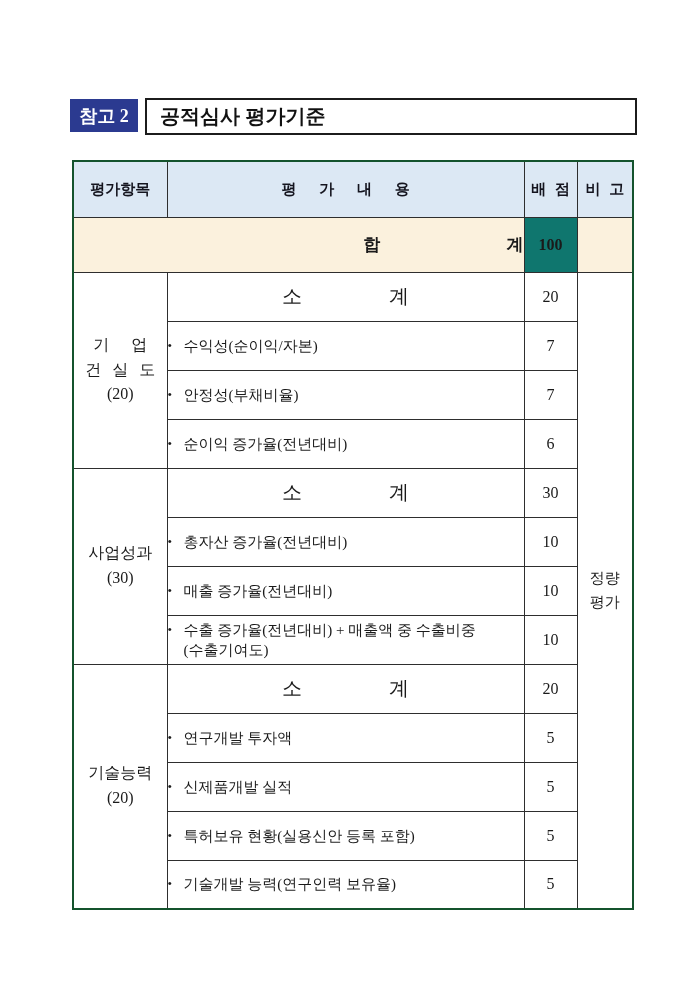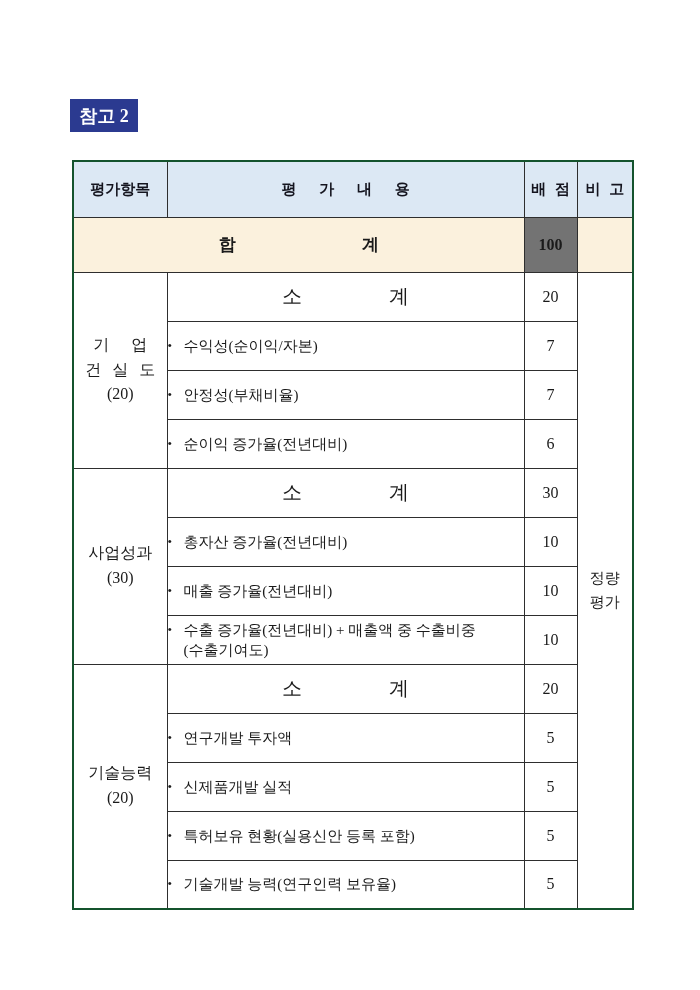--- a/index.html
+++ b/index.html
@@ -62,21 +62,21 @@
     font-weight: bold;
     font-size: 15px;
     text-align: center;
     color: #14141e;
   }
   .hdr-content { word-spacing: 19px; margin-left: 22px; }
   .hdr-small   { word-spacing: 5px; }
 
   .total-row td { font-weight: bold; }
   .sum-label {
-    text-align: center;
+    text-align: right;
     font-size: 17px;
     word-spacing: 122px;
   }
   .sub-label {
     text-align: center;
     font-weight: bold;
     font-size: 20px;
     word-spacing: 82px;
   }
   .section-label {
@@ -128,40 +128,43 @@
 </style>
 </head>
 <body>
 
 <div class="page">
 
   <div class="ref-badge" style="background: rgb(43, 58, 144);">
     <span>참고 2</span>
   </div>
 
+  <div class="title-box">
+    <span>공적심사 평가기준</span>
+  </div>
 
   <table class="eval-table">
     <colgroup>
       <col style="width:94px">
       <col style="width:357px">
       <col style="width:53px">
       <col style="width:56px">
     </colgroup>
 
     <tbody>
         <tr class="header-row h-header">
       <th style="background:#dce8f4">평가항목</th>
       <th class="hdr-content" style="background:#dce8f4">평 가 내 용</th>
       <th class="hdr-small" style="background:#dce8f4">배 점</th>
       <th class="hdr-small" style="background:#dce8f4">비 고</th>
     </tr>
 
     <tr class="total-row h-total">
       <td class="sum-label" colspan="2" style="background:#fbf1dd">합 계</td>
-      <td class="points bold" style="background:#737373">100</td>
+      <td class="points bold" style="background:#0f766e">100</td>
       <td style="background:#fbf1dd"></td>
     </tr>
 
     <tr class="h-row">
       <td class="section-label" rowspan="4">기  업
 건 실 도
 (20)</td>
       <td class="sub-label">소 계</td>
       <td class="points bold">20</td>
       <td class="note-cell" rowspan="13">정량

